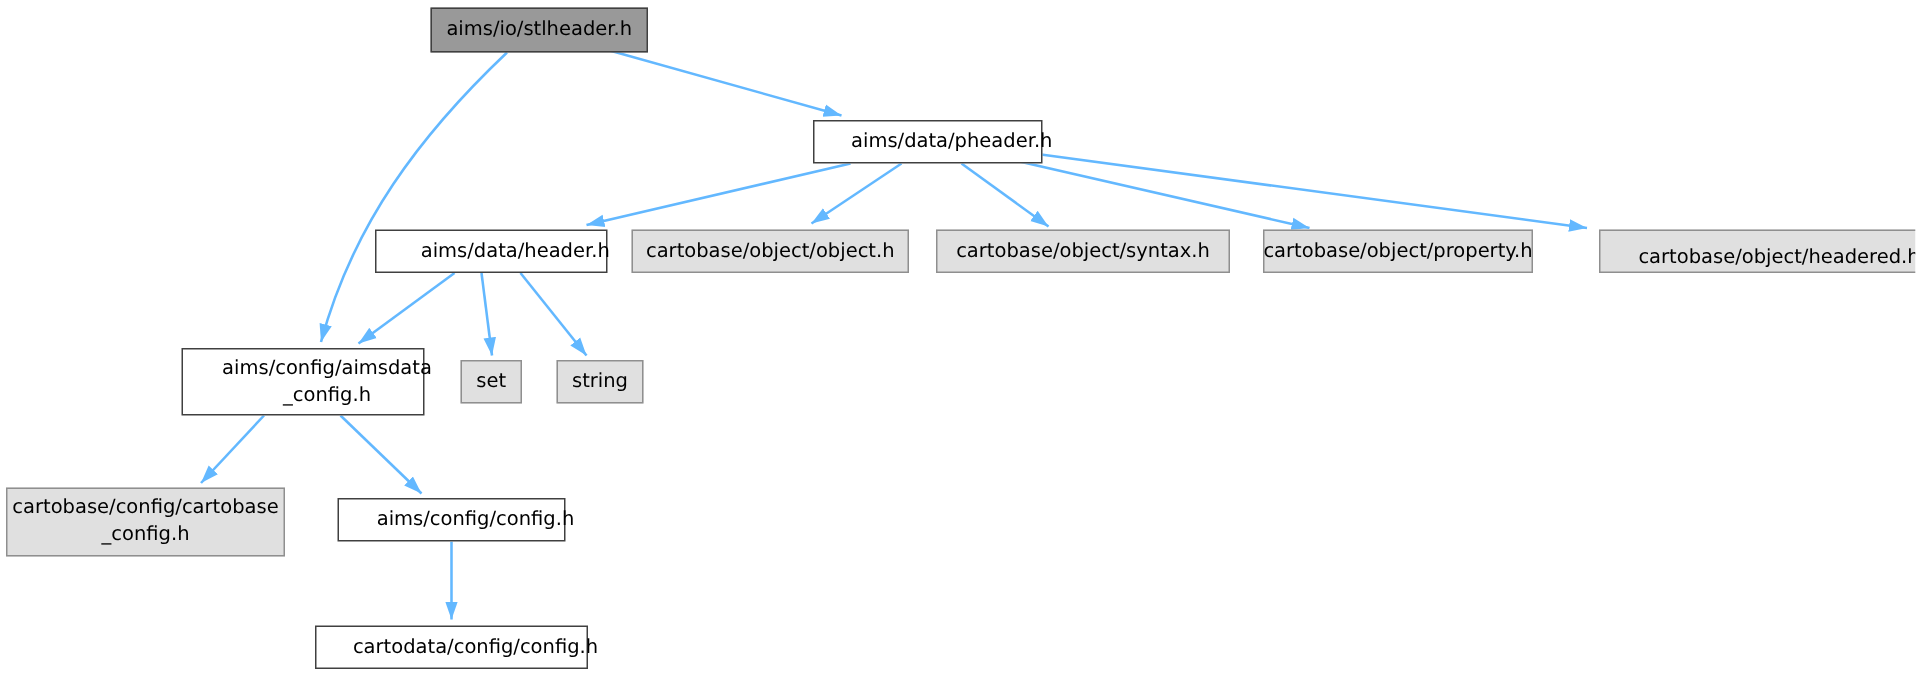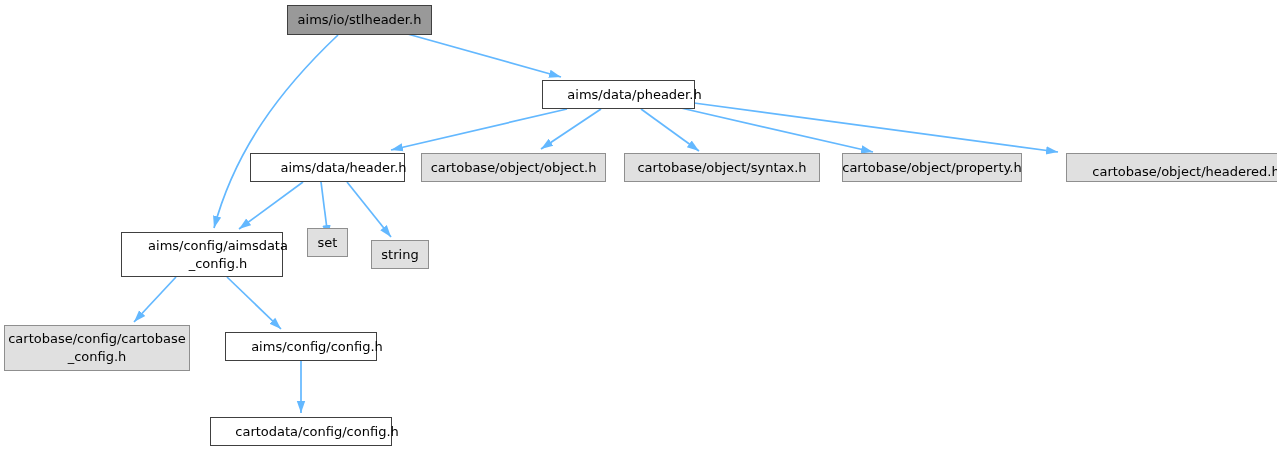--- a/index.html
+++ b/index.html
@@ -96,21 +96,21 @@
       <div class="node external" style="left: 842px; top: 153px; width: 180px; height: 29px;">
         <span>cartobase/object/property.h</span>
       </div>
       <div class="node external" style="left: 1066px; top: 153px; width: 240px; height: 29px; justify-content: flex-end;">
         <span>cartobase/object/headered.h</span>
       </div>
       <div class="node linked" style="left: 121px; top: 232px; width: 162px; height: 45px;">
         <span>aims/config/aimsdata</span>
         <span>_config.h</span>
       </div>
-      <div class="node external" style="left: 307px; top: 228px; width: 41px; height: 29px;">
+      <div class="node external" style="left: 307px; top: 240px; width: 41px; height: 29px;">
         <span>set</span>
       </div>
       <div class="node external" style="left: 371px; top: 240px; width: 58px; height: 29px;">
         <span>string</span>
       </div>
       <div class="node external" style="left: 4px; top: 325px; width: 186px; height: 46px;">
         <span>cartobase/config/cartobase</span>
         <span>_config.h</span>
       </div>
       <div class="node linked" style="left: 225px; top: 332px; width: 152px; height: 29px;">

